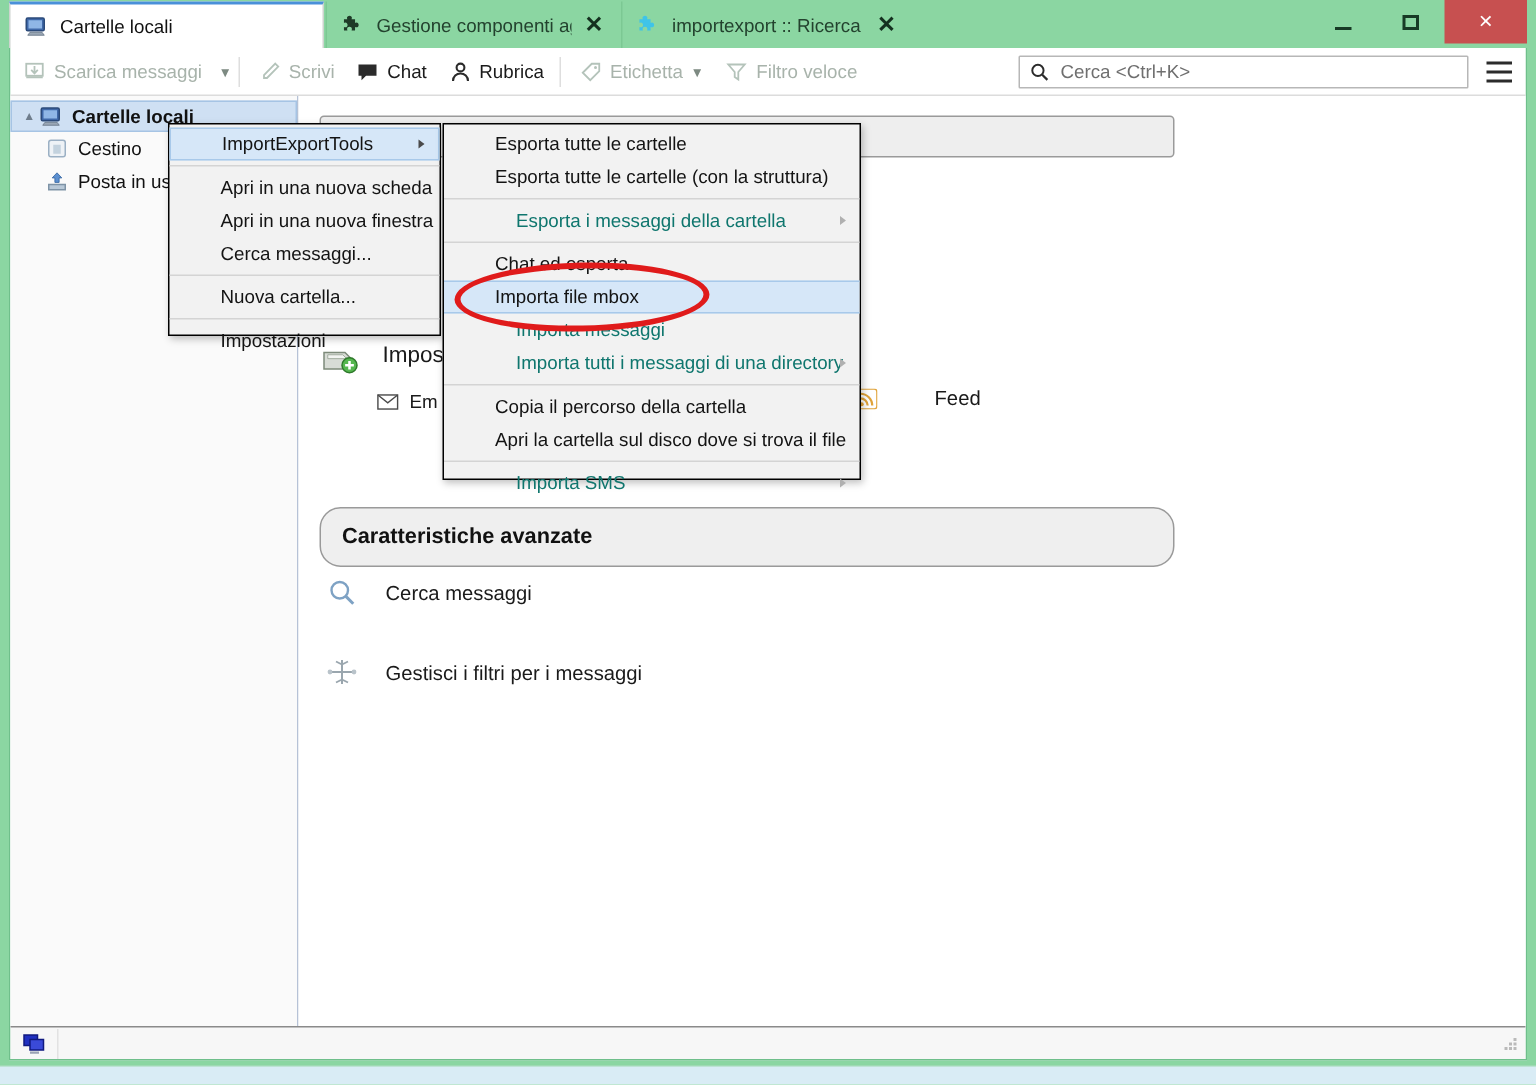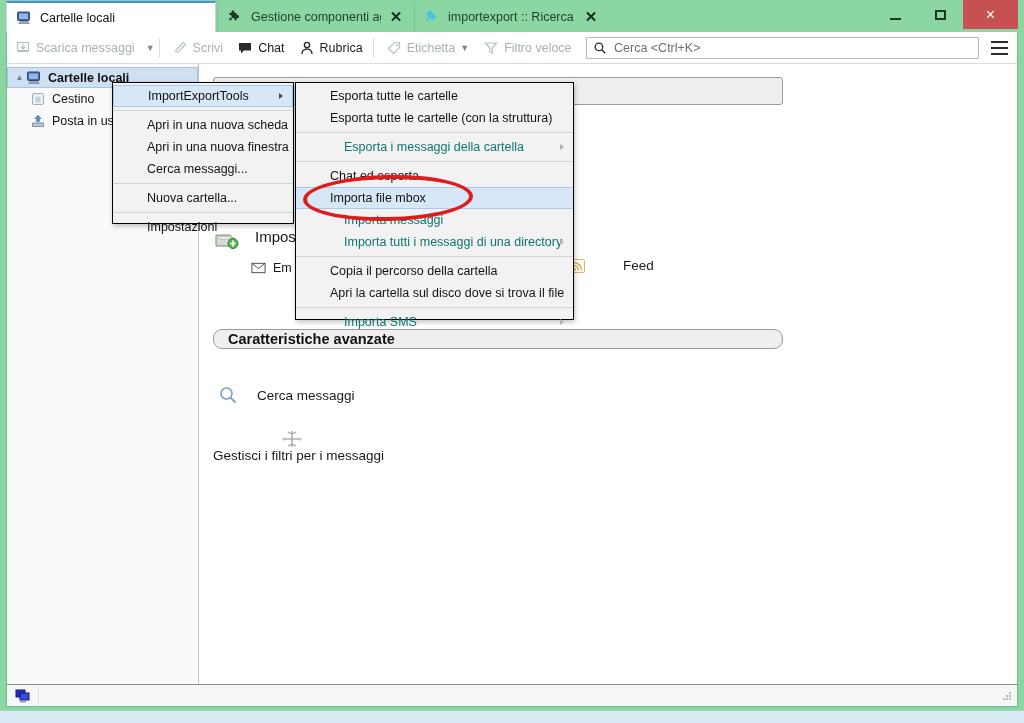--- a/index.html
+++ b/index.html
@@ -84,21 +84,21 @@
     box-sizing:border-box;
   }
   .tb-item{display:flex;align-items:center;height:26px;padding:0 6px;margin-left:2px;white-space:nowrap;}
   .tb-item .lbl{font-size:12.5px;margin-left:5px;}
   .tb-item.enabled .lbl{color:#1a1a1a;}
   .tb-item.disabled .lbl{color:#a8b3ab;}
   .tb-sep{width:1px;height:20px;background:#dedede;margin:0 4px;}
   .caret{margin-left:5px;font-size:9px;color:#7d8a82;}
   .tb-spacer{flex:1 1 auto;}
   .searchbox{
-    position:relative;width:393px;height:22px;margin-right:6px;
+    position:relative;width:300px;height:22px;margin-right:6px;
     border:1px solid #b7b7b7;background:#fff;border-radius:1px;
     display:flex;align-items:center;padding:0 6px;box-sizing:border-box;
   }
   .searchbox .ph{color:#6f6f6f;font-size:12.5px;margin-left:7px;}
   .hamburger{width:28px;height:24px;display:flex;flex-direction:column;justify-content:center;align-items:center;margin-right:4px;}
   .hamburger i{display:block;width:17px;height:2px;background:#2b2b2b;margin:2px 0;}
 
   
   .main{
     position:absolute;left:7px;top:64px;right:7px;bottom:38px;
@@ -139,30 +139,30 @@
   .row-sub{
     position:absolute;left:52px;top:197px;display:flex;align-items:center;font-size:12.5px;color:#1a1a1a;
   }
   .row-sub .mico{margin-right:7px;}
   .feed-item{
     position:absolute;left:372px;top:194px;display:flex;align-items:center;font-size:13.5px;color:#1a1a1a;gap:30px;
   }
   .feed-item .ficon{margin-right:8px;}
 
   .adv-header{
-    position:absolute;left:14px;top:265px;width:570px;height:20px;
-    background:#efefef;border:1px solid #9a9a9a;border-radius:9px;
+    position:absolute;left:14px;top:274px;width:570px;height:40px;
+    background:#efefef;border:1px solid #9a9a9a;border-radius:14px;
     display:flex;align-items:center;box-sizing:border-box;
   }
   .adv-header .t{font-size:14.5px;font-weight:bold;color:#111;margin-left:14px;}
   .adv-row{position:absolute;left:14px;display:flex;align-items:center;}
   .adv-row .ai{width:30px;display:flex;justify-content:center;margin-right:14px;}
   .adv-row .al{font-size:13.5px;color:#1a1a1a;}
   .adv-row.r1{top:321px;}
-  .adv-row.r2{top:366px;flex-direction:column;}
+  .adv-row.r2{top:375px;}
 
   
   .statusbar{
     position:absolute;left:7px;right:7px;bottom:17px;height:22px;
     background:#f7f7f7;border-top:1px solid #8a8a8a;
     display:flex;align-items:center;box-sizing:border-box;
   }
   .statusbar .sico{margin-left:7px;width:18px;height:16px;}
   .statusbar .sfield{flex:1 1 auto;height:20px;border-left:1px solid #e2e2e2;margin-left:6px;}
   .grip{width:12px;height:12px;margin-right:4px;opacity:.55;}

